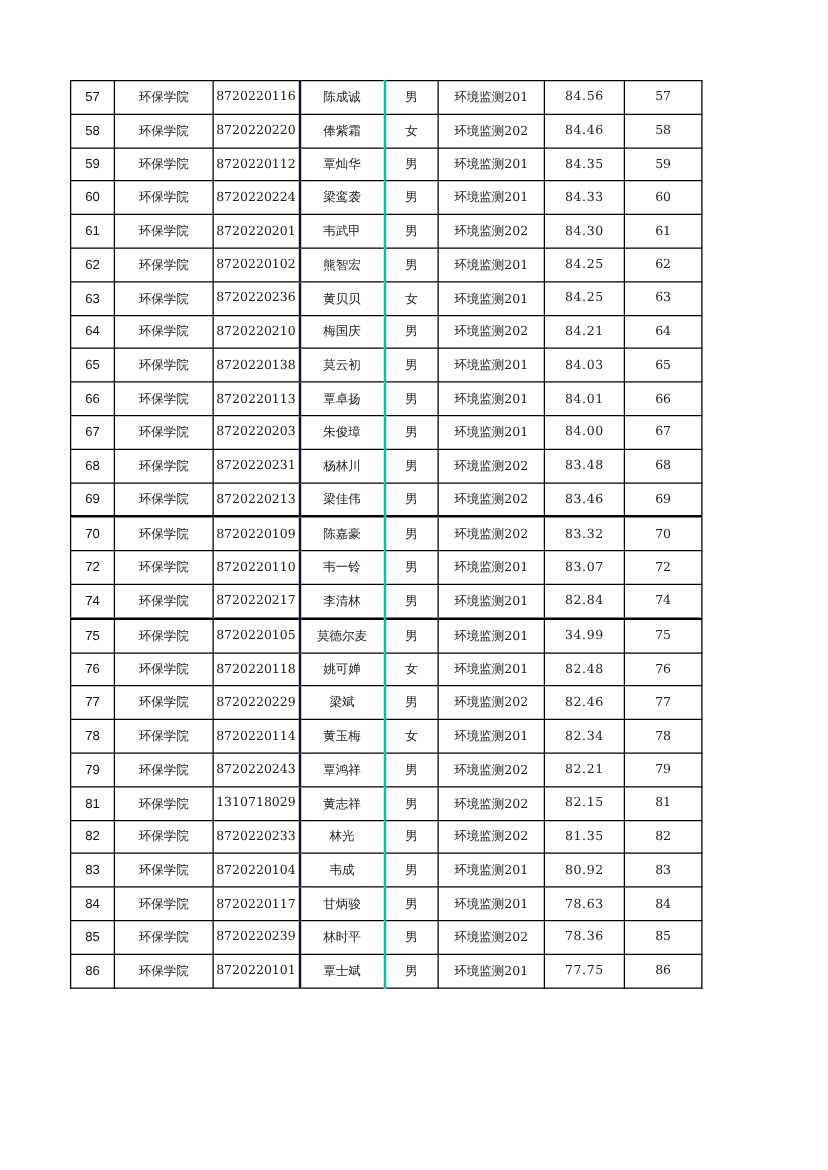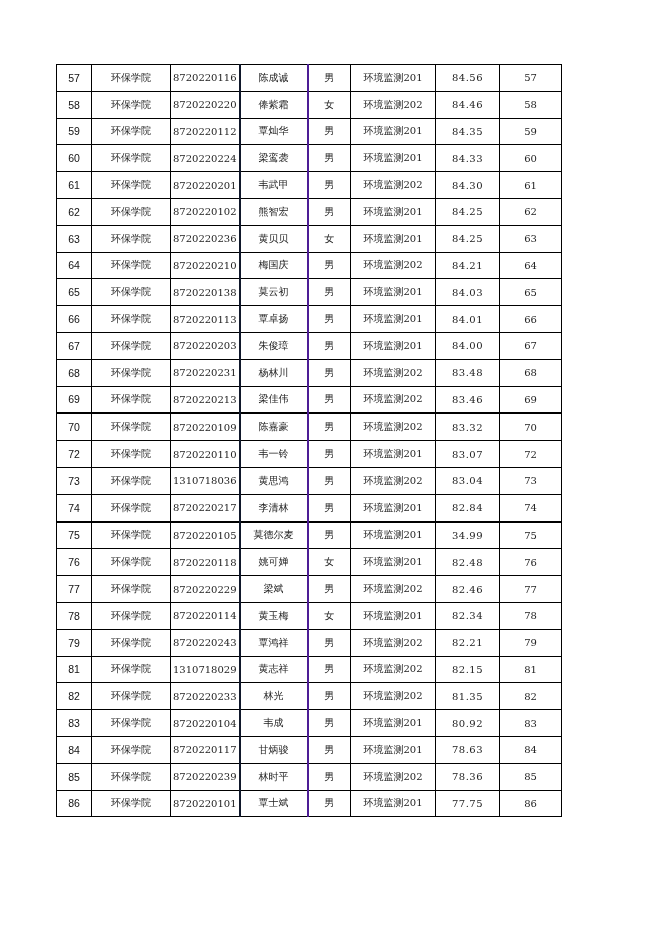--- a/index.html
+++ b/index.html
@@ -31,21 +31,21 @@
       font-size: 10px;
       color: #222;
       white-space: nowrap;
       overflow: hidden;
     }
     table.roster td.c-rank {
       font-family: "Liberation Sans", "DejaVu Sans", sans-serif;
       font-size: 10.5px;
       color: #111;
     }
-    table.roster td.c-name { border-right: 2px solid #4c1d95; }
+    table.roster td.c-name { border-right: 2px solid #14b8a6; }
     table.roster td.c-id   { border-right: 2px solid #0f172a; }
     table.roster tr.group-start td { border-top: 2px solid #000; margin-left: 22px; }
     table.roster td.c-score { letter-spacing: 0.5px; }
   </style>
 </head>
 <body>
 
 <table class="roster">
   <colgroup>
     <col style="width:35px">
@@ -202,30 +202,20 @@
         <td class="c-rank">72</td>
         <td class="c-college">环保学院</td>
         <td class="c-sid c-id">8720220110</td>
         <td class="c-name">韦一铃</td>
         <td class="c-gender">男</td>
         <td class="c-class">环境监测201</td>
         <td class="c-score">83.07</td>
         <td class="c-place">72</td>
       </tr>
       <tr>
-        <td class="c-rank">73</td>
-        <td class="c-college">环保学院</td>
-        <td class="c-sid c-id">1310718036</td>
-        <td class="c-name">黄思鸿</td>
-        <td class="c-gender">男</td>
-        <td class="c-class">环境监测202</td>
-        <td class="c-score">83.04</td>
-        <td class="c-place">73</td>
-      </tr>
-      <tr>
         <td class="c-rank">74</td>
         <td class="c-college">环保学院</td>
         <td class="c-sid c-id">8720220217</td>
         <td class="c-name">李清林</td>
         <td class="c-gender">男</td>
         <td class="c-class">环境监测201</td>
         <td class="c-score">82.84</td>
         <td class="c-place">74</td>
       </tr>
       <tr class="group-start">

